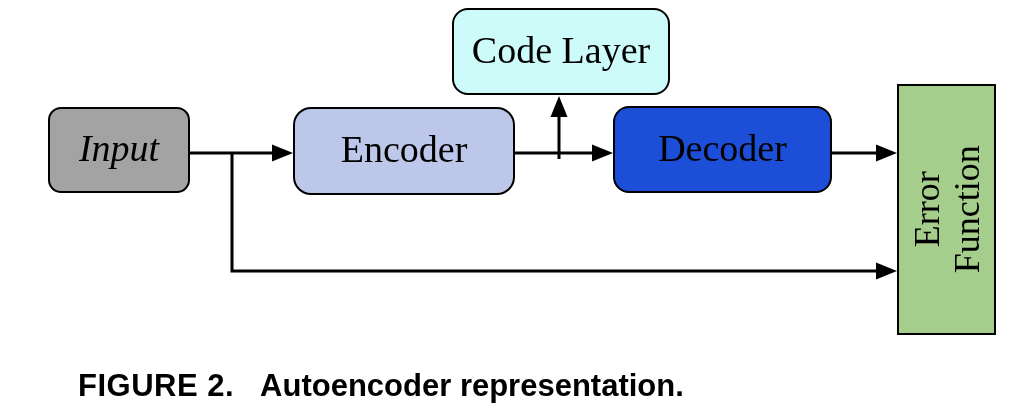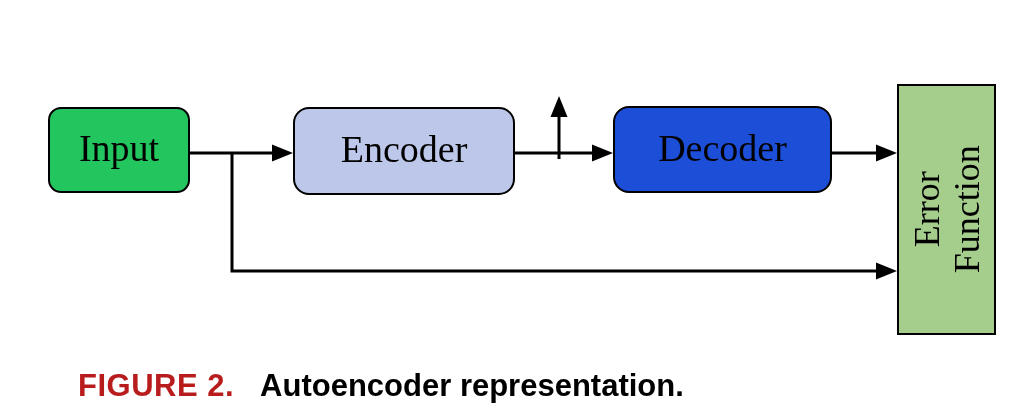--- a/index.html
+++ b/index.html
@@ -67,37 +67,40 @@
     </g>
     <g fill="#000000" stroke="none">
       <polygon points="293,153 272,144.5 272,161.5"></polygon>
       <polygon points="613,153 592,144.5 592,161.5"></polygon>
       <polygon points="559,96 550.5,117 567.5,117"></polygon>
       <polygon points="897,153 876,144.5 876,161.5"></polygon>
       <polygon points="897,271 876,262.5 876,279.5"></polygon>
     </g>
   </svg>
 
-  <div class="node" id="node-input" style="background-color: #22c55e;">
+  <div class="node" id="node-input" style="background-color: #a3a3a3; font-style: italic;">
     <span class="label">Input</span>
   </div>
 
-  <div class="node" id="node-encoder" style="background-color: rgb(189, 199, 233);">
+  <div class="node" id="node-encoder" style="background-color: rgb(189, 199, 233); border-radius: 18px;">
     <span class="label">Encoder</span>
   </div>
 
+  <div class="node" id="node-code-layer" style="background-color: rgb(205, 251, 250);">
+    <span class="label">Code Layer</span>
+  </div>
 
   <div class="node" id="node-decoder" style="background-color: #1d4ed8;">
     <span class="label">Decoder</span>
   </div>
 
   <div class="node" id="node-error" style="background-color: rgb(165, 205, 140);">
     <div class="rotated">
       <div>Error</div>
       <div>Function</div>
     </div>
   </div>
 
   <div id="caption">
-    <span class="cap-label" style="color: #b91c1c;">FIGURE 2.</span><span class="cap-text" style="color: rgb(0, 0, 0);">Autoencoder representation.</span>
+    <span class="cap-label" style="color: #000000;">FIGURE 2.</span><span class="cap-text" style="color: rgb(0, 0, 0);">Autoencoder representation.</span>
   </div>
 
 </div>
 
 </body></html>

